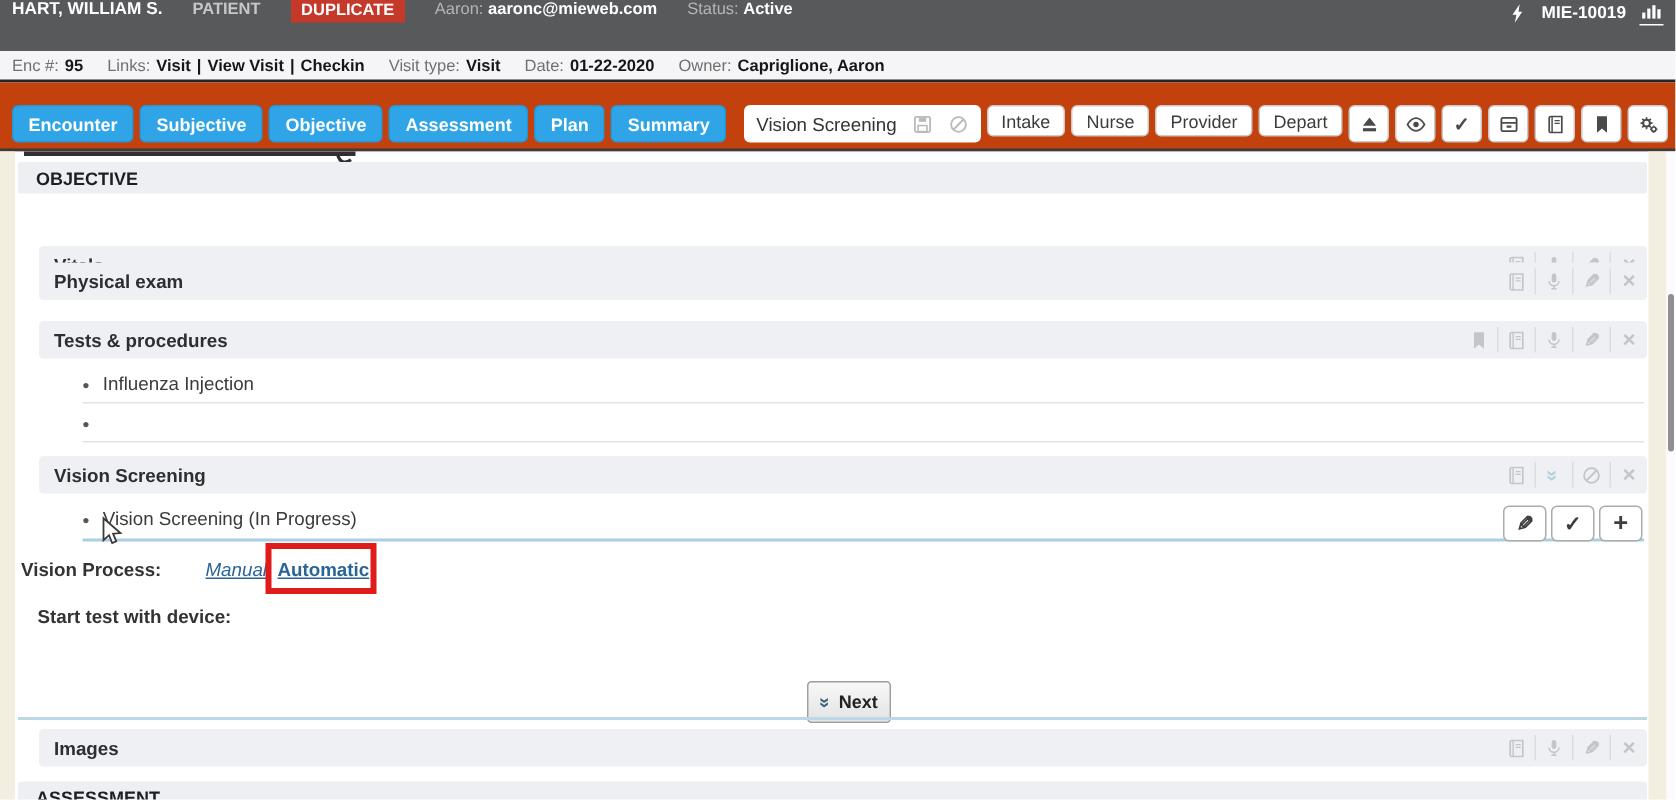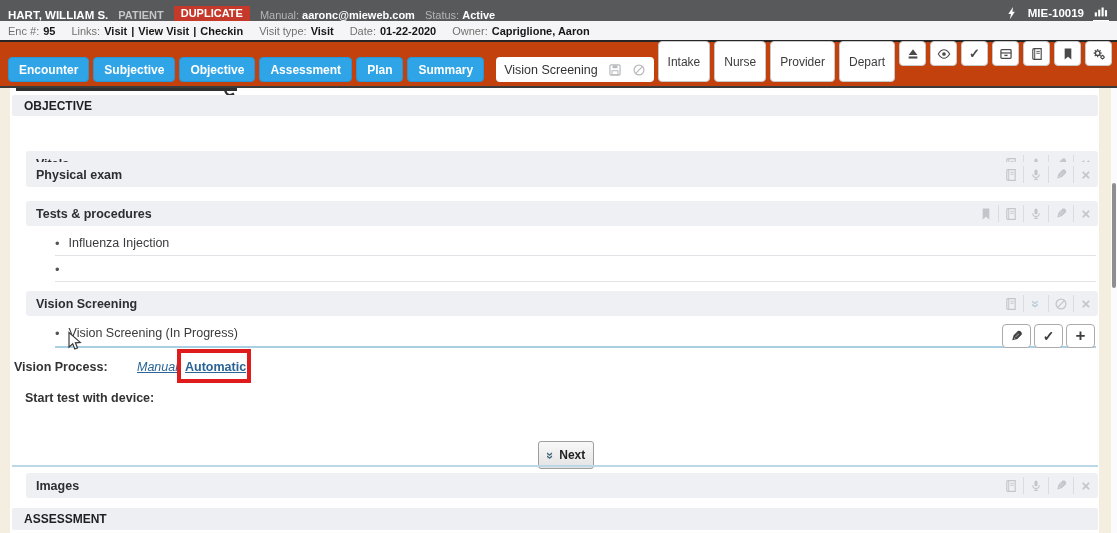--- a/index.html
+++ b/index.html
@@ -1,22 +1,22 @@
 <!DOCTYPE html>
 <html><head>
 <meta charset="utf-8">
 <style>
   * { margin:0; padding:0; box-sizing:border-box; }
   html,body { width:1117px; height:533px; overflow:hidden; background:#fff;
               font-family:"Liberation Sans", sans-serif; }
   .app { position:relative; width:1117px; height:533px; }
 
   
-  .topbar { height:21px; background:#58595B; display:flex; align-items:flex-end;
-            padding:0 8px; gap:10px; font-size:11px; color:#fff; }
+  .topbar { height:34px; background:#58595B; display:flex; align-items:flex-start;
+            padding:0 8px; gap:20px; font-size:11px; color:#fff; }
   .topbar .pname { font-weight:bold; font-size:11.5px; }
   .topbar .ptype { color:#C6C7C9; font-weight:bold; }
   .badge { background:#C5392B; color:#fff; font-weight:bold; padding:1px 7px 2px; font-size:11px; }
   .tlabel { color:#B4B5B7; }
   .tval { color:#fff; font-weight:bold; }
   .top-right { margin-left:auto; display:flex; align-items:center; gap:9px; }
   .top-right .sysid { font-weight:bold; font-size:11.5px; }
   .chart-wrap { border-bottom:1px solid #fff; padding-bottom:1px; display:flex; }
 
   
@@ -30,21 +30,21 @@
   .toolbar { height:46px; background:#c2410c; border-bottom:2px solid #3B3B3B;
              display:flex; align-items:flex-end; padding:0 5px 4px 8px; }
   .navgrp { display:flex; gap:4px; }
   .bluebtn { height:25px; background:#2FA4E7; border:1px solid #2795D6; border-radius:4px;
              color:#fff; font-weight:bold; font-size:12px; padding:0 10px; display:flex;
              align-items:center; cursor:pointer; }
   .notetab { display:flex; align-items:center; gap:10px; margin-left:12px; height:25px;
              background:#fff; border-radius:4px; padding:0 8px; color:#333; font-size:12.5px; }
   .notetab .nicon { color:#B9BABC; display:flex; }
   .rightgrp { margin-left:auto; display:flex; gap:4px; }
-  .wbtn { height:41px; background:#fff; border:1px solid #C9C9C9; border-radius:4px;
+  .wbtn { height:21px; background:#fff; border:1px solid #C9C9C9; border-radius:4px;
           font-size:12px; color:#3C3C3C; padding:0 9px; display:flex; align-items:center; cursor:pointer; }
   .ibtn { width:27px; height:25px; background:#fff; border:1px solid #C9C9C9; border-radius:4px;
           display:flex; align-items:center; justify-content:center; color:#4A4A4A; cursor:pointer; }
   .i { width:14px; height:14px; display:block; }
   .i16 { width:16px; height:15px; display:block; }
 
   
   .content { position:relative; height:448px; background:#fff; }
   .edge { position:absolute; top:0; height:100%; background:#F3EEE0; }
   .edge.l { left:0; width:10px; }
@@ -104,21 +104,21 @@
 </head>
 <body>
 
 <div class="app">
 
   <div class="topbar">
     <span class="pname">HART, WILLIAM S.</span>
     <span class="ptype">PATIENT</span>
     <span class="badge">DUPLICATE</span>
     <span>
-      <span class="tlabel">Manual:</span>
+      <span class="tlabel">Aaron:</span>
       <span class="tval">aaronc@mieweb.com</span>
     </span>
     <span>
       <span class="tlabel">Status:</span>
       <span class="tval">Active</span>
     </span>
     <span class="top-right">
       <span style="display:flex;">
         <svg class="i" viewBox="0 0 16 16">
             <path d="M9.2 1 3.8 9h3L5.6 15l5.6-8.4H8.4z" fill="#fff"></path>

